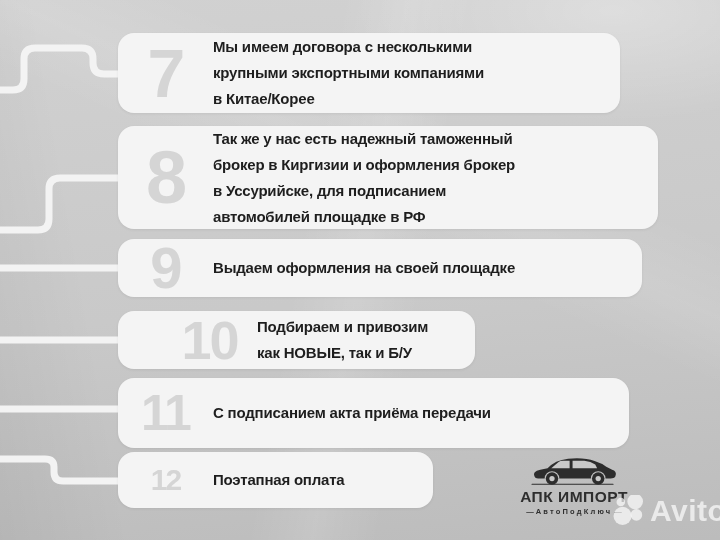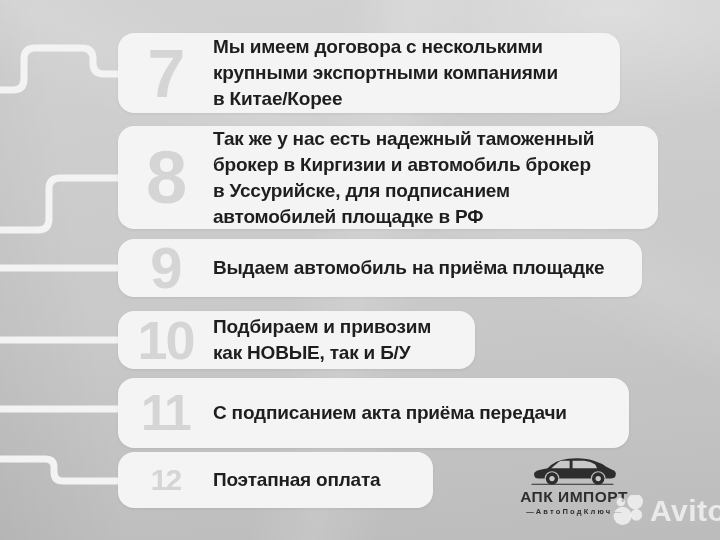--- a/index.html
+++ b/index.html
@@ -40,34 +40,34 @@
     text-align: center;
     font-weight: 900;
     color: #d5d5d5;
     line-height: 1;
     letter-spacing: -2px;
     user-select: none;
   }
   .card .txt {
     flex: 1 1 auto;
     padding-right: 14px;
-    font-size: 19px;
+    font-size: 15px;
     font-weight: 800;
     line-height: 26px;
     letter-spacing: -0.2px;
     color: #1e1e1e;
   }
   
   #cards .card:nth-child(1) { top: 33px;  width: 502px; height: 80px; }
   #cards .card:nth-child(1) .num { font-size: 68px; }
   #cards .card:nth-child(2) { top: 126px; width: 540px; height: 103px; }
   #cards .card:nth-child(2) .num { font-size: 74px; }
   #cards .card:nth-child(3) { top: 239px; width: 524px; height: 58px; }
   #cards .card:nth-child(3) .num { font-size: 58px; }
-  #cards .card:nth-child(4) { top: 311px; width: 357px; height: 58px; }
+  #cards .card:nth-child(4) { top: 311px; width: 357px; height: 58px; padding-left: 44px; }
   #cards .card:nth-child(4) .num { font-size: 54px; }
   #cards .card:nth-child(5) { top: 378px; width: 511px; height: 70px; }
   #cards .card:nth-child(5) .num { font-size: 50px; }
   #cards .card:nth-child(6) { top: 452px; width: 315px; height: 56px; }
   #cards .card:nth-child(6) .num { font-size: 30px; }
 
   .logo {
     position: absolute;
     left: 519px; top: 451px;
     width: 110px;
@@ -132,30 +132,30 @@
           <div>Мы имеем договора с несколькими</div>
           <div>крупными экспортными компаниями</div>
           <div>в Китае/Корее</div>
         </div>
   </div>
 
   <div class="card">
     <div class="num">8</div>
     <div class="txt">
           <div>Так же у нас есть надежный таможенный</div>
-          <div>брокер в Киргизии и автомобиль брокер</div>
+          <div>брокер в Киргизии и оформления брокер</div>
           <div>в Уссурийске, для подписанием</div>
           <div>автомобилей площадке в РФ</div>
         </div>
   </div>
 
   <div class="card">
     <div class="num">9</div>
     <div class="txt">
-          <div>Выдаем автомобиль на приёма площадке</div>
+          <div>Выдаем оформления на своей площадке</div>
         </div>
   </div>
 
   <div class="card">
     <div class="num">10</div>
     <div class="txt">
           <div>Подбираем и привозим</div>
           <div>как НОВЫЕ, так и Б/У</div>
         </div>
   </div>

